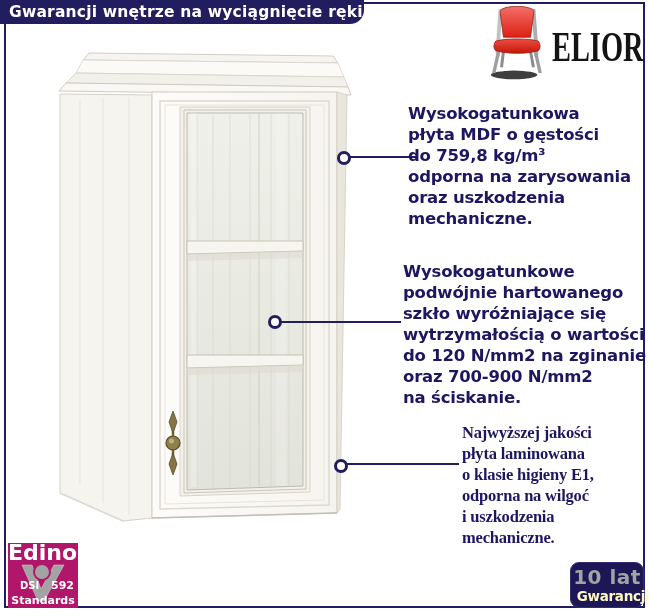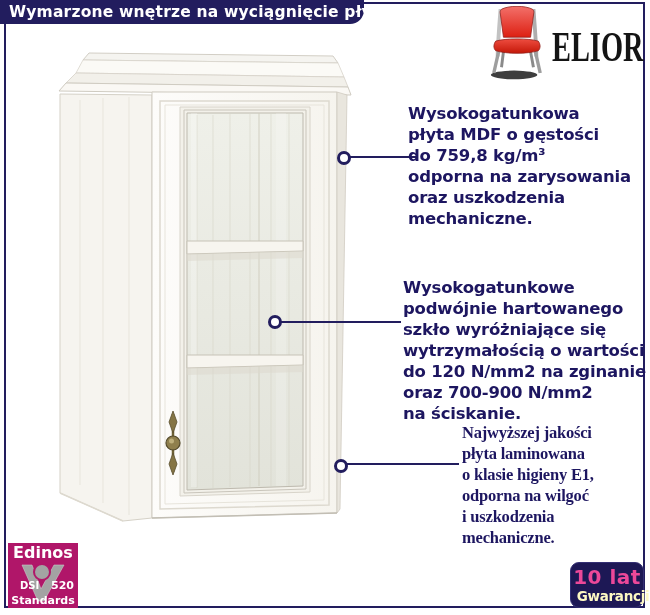--- a/index.html
+++ b/index.html
@@ -32,48 +32,48 @@
     background:#ffffff;box-sizing:border-box;z-index:2;
   }
   .marker1{left:337px;top:151px;}
   .marker2{left:268px;top:315px;}
   .marker3{left:334px;top:459px;}
   .feature{
     position:absolute;color:#1d1660;font-weight:bold;font-size:16.5px;line-height:21px;
     white-space:pre-line;letter-spacing:-0.2px;z-index:2;
   }
   .feature1{left:408px;top:103px;}
-  .feature2{left:403px;top:261px;margin-top:16px;}
+  .feature2{left:403px;top:261px;}
   .feature3{left:462px;top:422px;font-family:Liberation Serif, serif;}
   .edinos{
     position:absolute;left:8px;top:543px;width:70px;height:65px;background:#b01669;
     color:#fff;font-weight:bold;z-index:3;
   }
-  .ed-name{position:absolute;top:0px;left:0;width:100%;text-align:center;font-size:16px;line-height:19px;}
+  .ed-name{position:absolute;top:0px;left:0;width:100%;text-align:center;font-size:22px;line-height:19px;}
   .ed-emblem{position:absolute;left:10px;top:18px;width:50px;height:44px;}
   .ed-dsi{position:absolute;left:12px;top:37px;font-size:10px;line-height:12px;}
   .ed-804{position:absolute;right:4px;top:37px;font-size:11px;line-height:12px;}
   .ed-std{position:absolute;bottom:1px;left:0;width:100%;text-align:center;font-size:11px;line-height:13px;}
   .warranty{
     position:absolute;left:570px;top:562px;width:74px;height:46px;background:#1d1855;
     border-radius:9px;border:1px solid #342f74;box-sizing:border-box;
     display:flex;flex-direction:column;align-items:center;justify-content:center;z-index:5;
   }
-  .w-line1{color:#ec4899;font-size:20px;font-weight:bold;line-height:21px;letter-spacing:0.5px;}
+  .w-line1{color:#a3a3a3;font-size:20px;font-weight:bold;line-height:21px;letter-spacing:0.5px;}
   .w-line2{color:#fef9c3;font-size:13.5px;font-weight:bold;line-height:16px;letter-spacing:-0.3px;padding-left:12px;}
 </style>
 </head>
 <body>
 
 <div class="page">
 
   <div class="frame"></div>
 
   <div class="top-bar">
-    <span class="top-bar-title">Wymarzone wnętrze na wyciągnięcie płyta</span>
+    <span class="top-bar-title">Gwarancji wnętrze na wyciągnięcie ręki</span>
   </div>
 
   <div class="brand">
     <span>
       <svg width="58" height="76" viewBox="0 0 60 78">
         <defs>
           <linearGradient id="chairRed" x1="0" y1="0" x2="0" y2="1">
             <stop offset="0" stop-color="#f3706a"></stop>
             <stop offset="1" stop-color="#dd2012"></stop>
           </linearGradient>
@@ -185,21 +185,21 @@
 i uszkodzenia
 mechaniczne.</div>
 
   <div class="edinos">
     <div class="ed-name">Edinos</div>
     <svg class="ed-emblem" viewBox="0 0 50 44">
       <polygon points="4,4 20,40 26,40 46,4 36,4 23,28 14,4" fill="#a3a3a3" stroke="#c9c9c9" stroke-width="0.6"></polygon>
       <circle cx="24" cy="11" r="8" fill="#a3a3a3" stroke="#b01669" stroke-width="2"></circle>
     </svg>
     <div class="ed-dsi">DSI</div>
-    <div class="ed-804">520</div>
+    <div class="ed-804">592</div>
     <div class="ed-std">Standards</div>
   </div>
 
   <div class="warranty">
     <div class="w-line1">10 lat</div>
     <div class="w-line2">Gwarancji</div>
   </div>
 
 </div>
 

